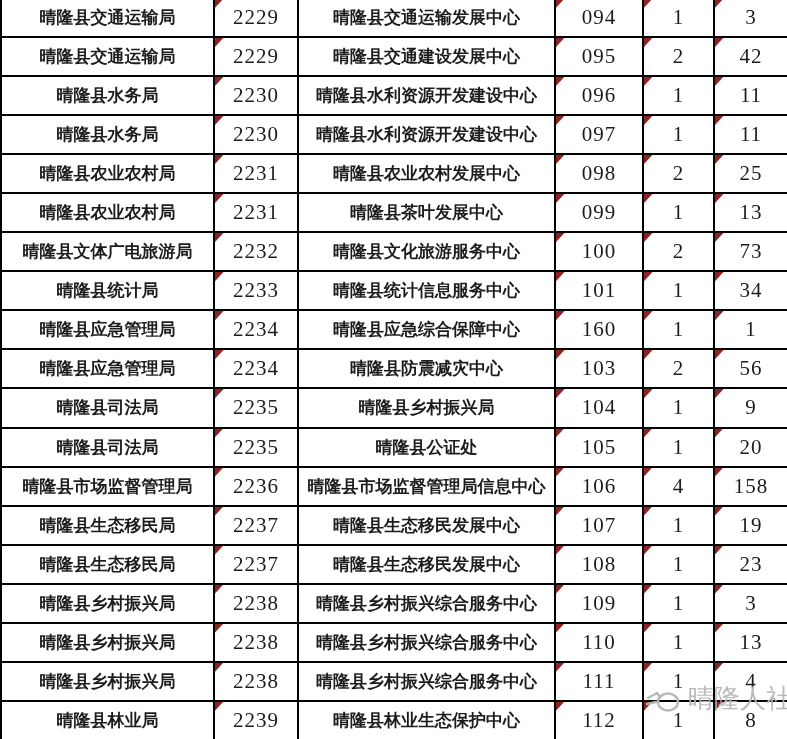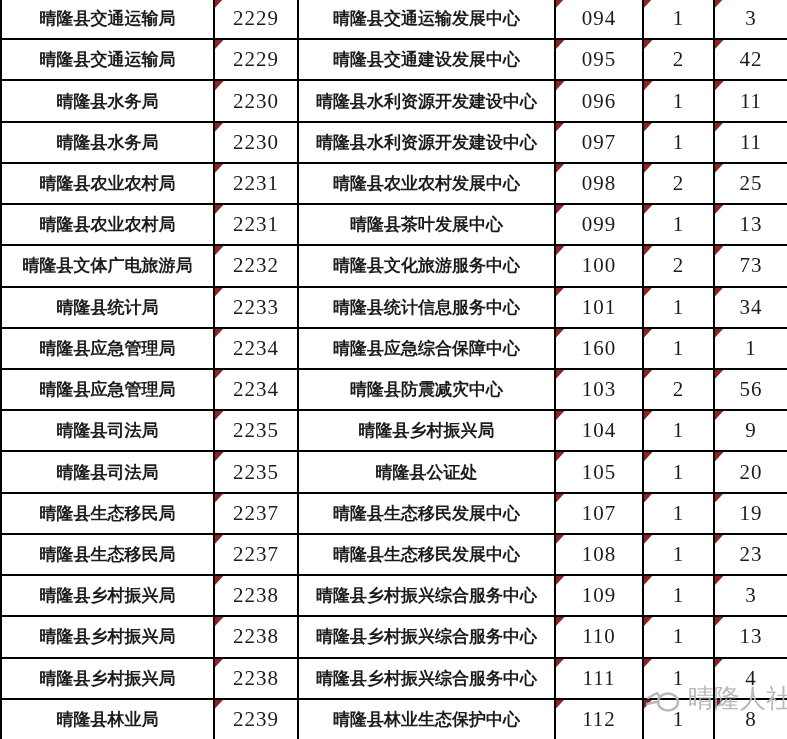--- a/index.html
+++ b/index.html
@@ -170,20 +170,28 @@
         <td class="num"><span class="tri"></span><span>1</span></td>
         <td class="num"><span class="tri"></span><span>9</span></td>
       </tr>
       <tr>
         <td class="zh"><span>晴隆县司法局</span></td>
         <td class="num"><span class="tri"></span><span>2235</span></td>
         <td class="zh"><span>晴隆县公证处</span></td>
         <td class="num"><span class="tri"></span><span>105</span></td>
         <td class="num"><span class="tri"></span><span>1</span></td>
         <td class="num"><span class="tri"></span><span>20</span></td>
+      </tr>
+      <tr>
+        <td class="zh"><span>晴隆县市场监督管理局</span></td>
+        <td class="num"><span class="tri"></span><span>2236</span></td>
+        <td class="zh"><span>晴隆县市场监督管理局信息中心</span></td>
+        <td class="num"><span class="tri"></span><span>106</span></td>
+        <td class="num"><span class="tri"></span><span>4</span></td>
+        <td class="num"><span class="tri"></span><span>158</span></td>
       </tr>
       <tr>
         <td class="zh"><span>晴隆县生态移民局</span></td>
         <td class="num"><span class="tri"></span><span>2237</span></td>
         <td class="zh"><span>晴隆县生态移民发展中心</span></td>
         <td class="num"><span class="tri"></span><span>107</span></td>
         <td class="num"><span class="tri"></span><span>1</span></td>
         <td class="num"><span class="tri"></span><span>19</span></td>
       </tr>
       <tr>

